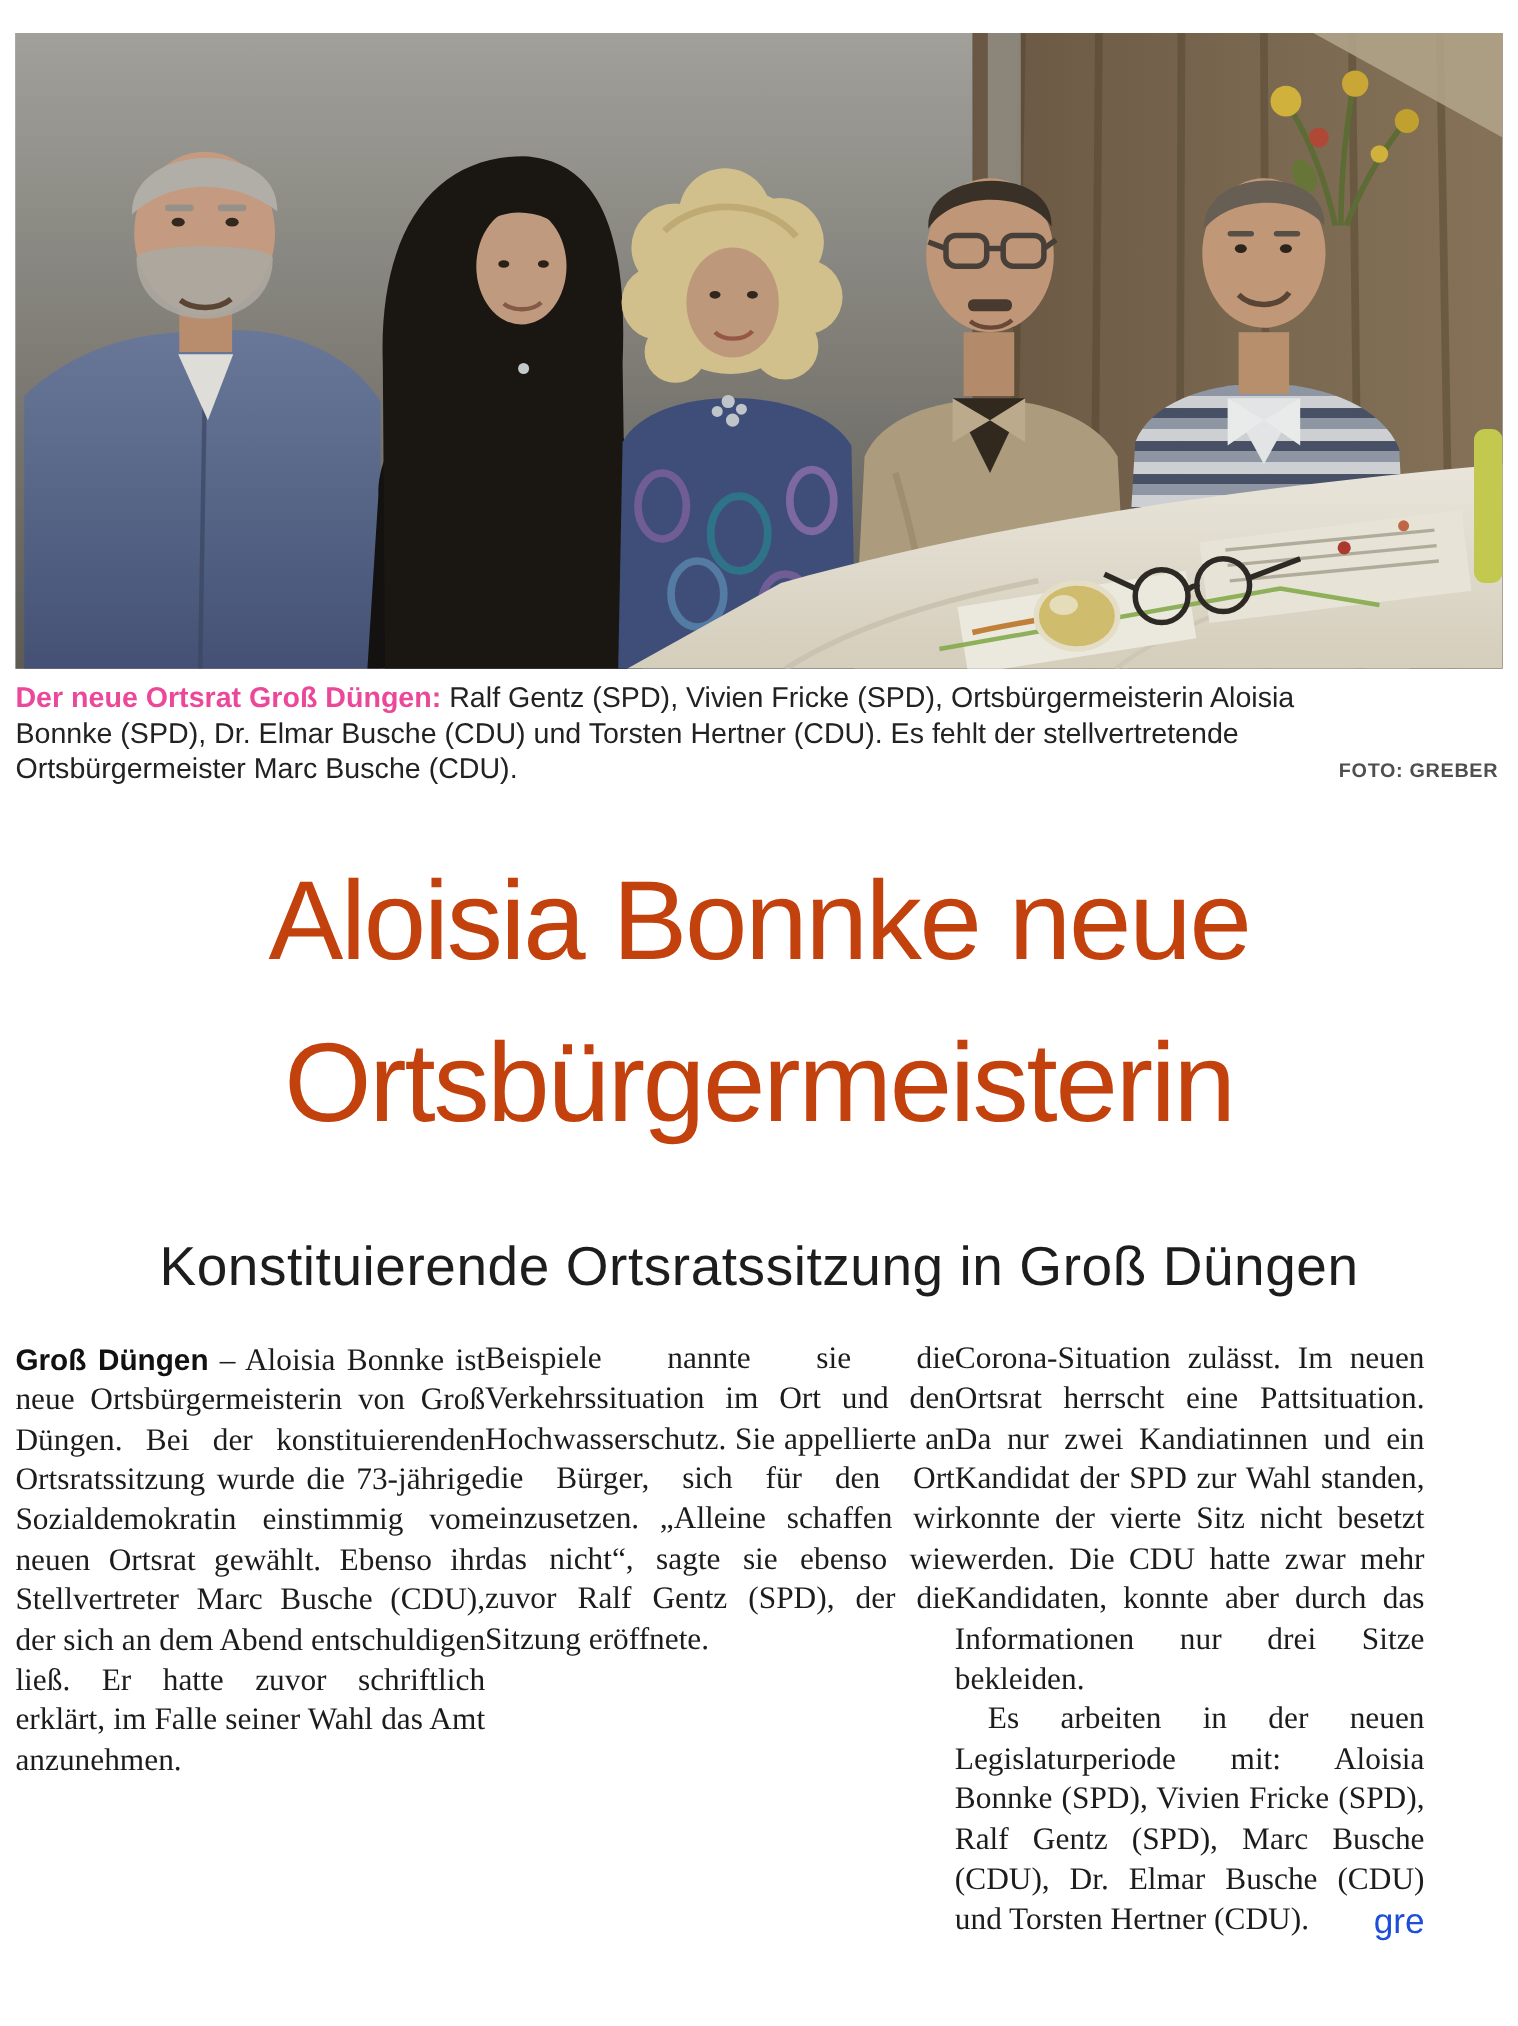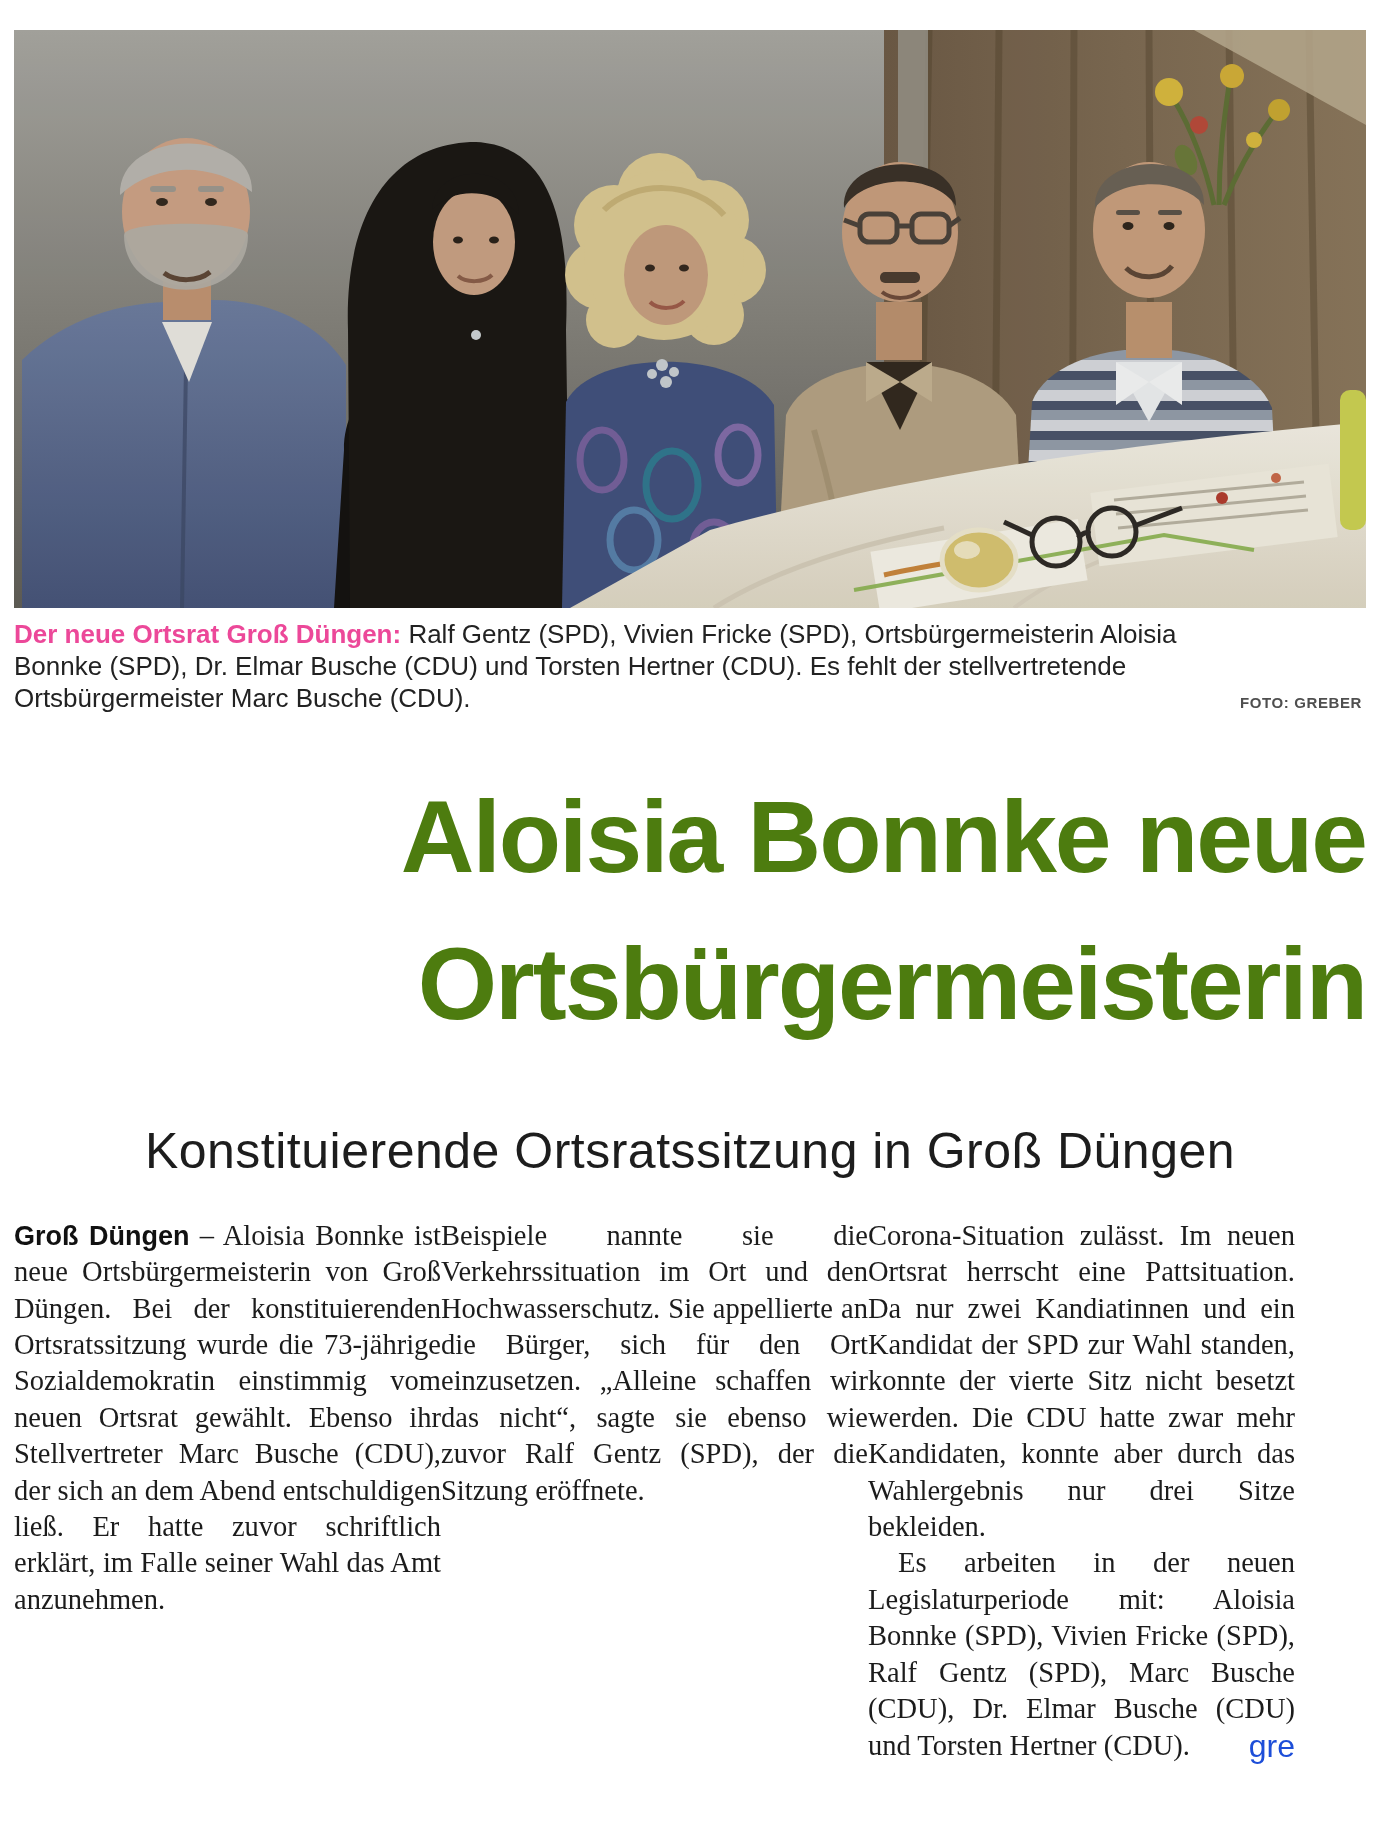--- a/index.html
+++ b/index.html
@@ -11,25 +11,25 @@
   .page{padding:30px 14px 0 14px;}
   figure{margin:0;}
   .photo-wrap{width:1352px;height:578px;overflow:hidden;background:#777;}
   .caption{position:relative;width:1352px;margin-top:10px;}
   .caption-text{
     margin:0;width:1195px;font-size:26px;line-height:32px;color:#222;
   }
   .cap-lead{font-weight:bold;color:#ec4899;}
   .credit{
     position:absolute;right:4px;bottom:3px;
-    font-size:15px;font-weight:bold;color:#4f4f4f;letter-spacing:0.6px;
+    font-size:18px;font-weight:bold;color:#4f4f4f;letter-spacing:0.6px;
   }
   .headline{
-    margin-top:50px;text-align:right;font-weight:bold;
-    font-size:102px;line-height:147px;letter-spacing:-2px;color:#4d7c0f;
+    margin-top:50px;text-align:center;font-weight:normal;
+    font-size:102px;line-height:147px;letter-spacing:-2px;color:#c2410c;
   }
   .subheadline{
     margin-top:4px;text-align:center;font-weight:normal;
     font-size:50px;line-height:50px;letter-spacing:0.5px;color:#1d1d1d;
   }
   .body-columns{
     margin-top:38px;display:flex;
     font-family:"Liberation Serif","DejaVu Serif",serif;
     font-size:28.5px;line-height:36.4px;color:#1c1c1c;
   }
@@ -245,18 +245,18 @@
   <h2 class="subheadline">Konstituierende Ortsratssitzung in Groß Düngen</h2>
 
   <div class="body-columns">
     <div class="col">
       <p><span class="lead-in">Groß Düngen</span><span> – Aloisia Bonnke ist neue Ortsbürgermeisterin von Groß Düngen. Bei der konstituierenden Ortsratssitzung wurde die 73-jährige Sozialdemokratin einstimmig vom neuen Ortsrat gewählt. Ebenso ihr Stellvertreter Marc Busche (CDU), der sich an dem Abend entschuldigen ließ. Er hatte zuvor schriftlich erklärt, im Falle seiner Wahl das Amt anzunehmen.</span></p>
     </div>
     <div class="col">
       <p>Beispiele nannte sie die Verkehrssituation im Ort und den Hochwasserschutz. Sie appellierte an die Bürger, sich für den Ort einzusetzen. „Alleine schaffen wir das nicht“, sagte sie ebenso wie zuvor Ralf Gentz (SPD), der die Sitzung eröffnete.</p>
     </div>
     <div class="col">
-      <p>Corona-Situation zulässt. Im neuen Ortsrat herrscht eine Pattsituation. Da nur zwei Kandiatinnen und ein Kandidat der SPD zur Wahl standen, konnte der vierte Sitz nicht besetzt werden. Die CDU hatte zwar mehr Kandidaten, konnte aber durch das Wahlergebnis nur drei Sitze bekleiden.</p>
+      <p>Corona-Situation zulässt. Im neuen Ortsrat herrscht eine Pattsituation. Da nur zwei Kandiatinnen und ein Kandidat der SPD zur Wahl standen, konnte der vierte Sitz nicht besetzt werden. Die CDU hatte zwar mehr Kandidaten, konnte aber durch das Informationen nur drei Sitze bekleiden.</p>
       <p class="indent"><span>Es arbeiten in der neuen Legislaturperiode mit: Aloisia Bonnke (SPD), Vivien Fricke (SPD), Ralf Gentz (SPD), Marc Busche (CDU), Dr. Elmar Busche (CDU) und Torsten Hertner (CDU).</span><span class="sig">gre</span></p>
     </div>
   </div>
 
 </div>
 
 </body></html>

